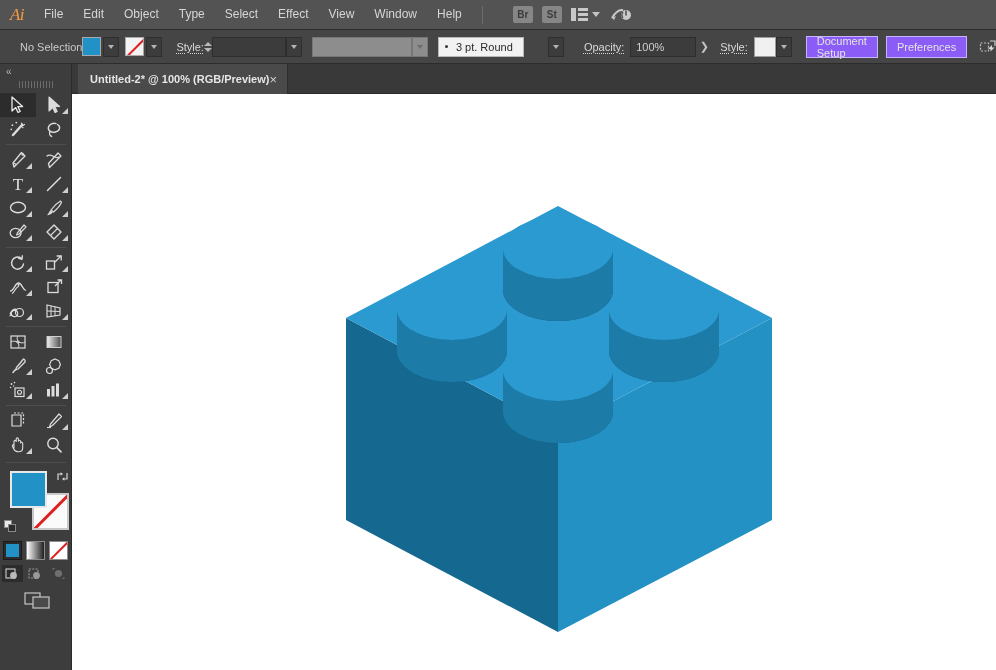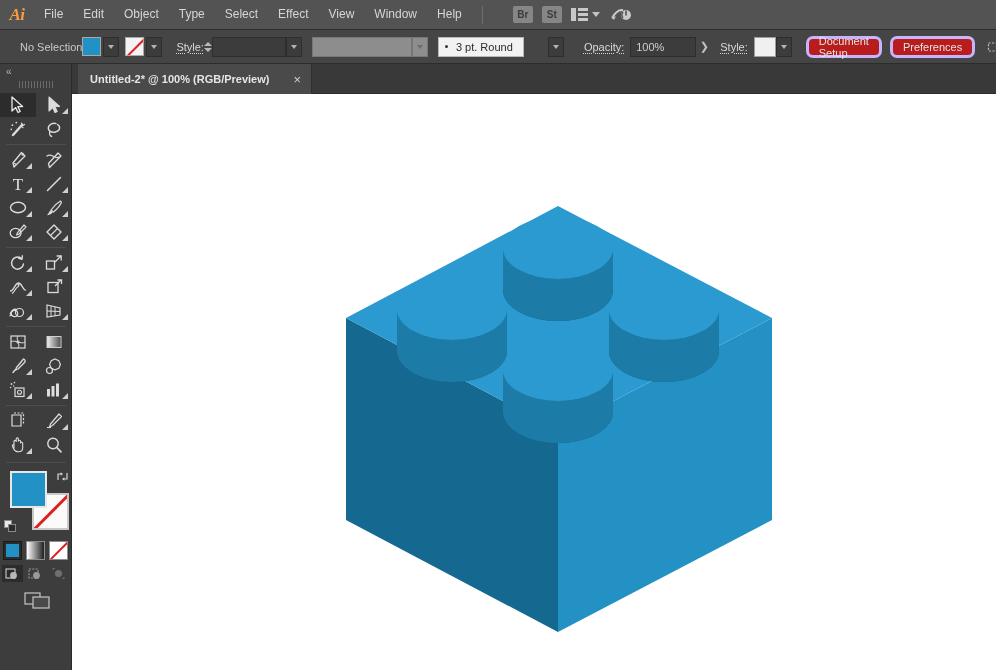--- a/index.html
+++ b/index.html
@@ -15,21 +15,21 @@
   
   .menubar {
     position: absolute; left: 0; top: 0; width: 996px; height: 30px;
     background: #535353;
     display: flex; align-items: center;
     border-bottom: 1px solid #2c2c2c;
   }
   .ai-logo {
     width: 34px; height: 30px;
     display: flex; align-items: center; justify-content: center;
-    color: #f79d43; font-weight: bold; font-size: 17px;
+    color: #f79d43; font-weight: normal; font-size: 17px;
     font-family: "Liberation Serif", serif;
     font-style: italic;
     letter-spacing: -0.5px;
   }
   .menu-item {
     padding: 0 10px; height: 32px; line-height: 30px;
     color: #d6d6d6; font-size: 12px; white-space: nowrap;
     cursor: default;
   }
   .menu-sep {
@@ -128,36 +128,36 @@
   }
   .dot { width: 3px; height: 3px; border-radius: 50%; background: #333; }
   .arrow-r {
     width: 16px; height: 20px; display:flex;align-items:center;justify-content:center;
     color:#c3c3c3; font-size:11px; cursor: default;
   }
   .style-swatch {
     width: 22px; height: 20px; background: #f0f0f0; border: 1px solid #9d9d9d;
   }
   .btn {
-    height: 22px; padding: 0 10px; background: #b91c1c;
-    border: 3px solid #c4b5fd; border-radius: 7px;
+    height: 22px; padding: 0 10px; background: #8b5cf6;
+    border: 1px solid #c4b5fd; border-radius: 0;
     color: #e4e4e4; font-size: 11px;
     display: flex; align-items: center; cursor: default;
   }
   .align-icon { width: 18px; height: 18px; position: relative; }
 
   
   .tabbar {
     position: absolute; left: 0; top: 64px; width: 996px; height: 30px;
     background: #393939; border-bottom: 1px solid #2a2a2a;
   }
   .doctab {
     position: absolute; left: 78px; top: 0; height: 30px;
     background: #4a4a4a;
-    display: flex; align-items: center; gap: 24px;
+    display: flex; align-items: center; gap: 0;
     padding: 0 10px 0 12px;
     border-right: 1px solid #2e2e2e;
     cursor: default;
   }
   .doctab .t-title { color: #e6e6e6; font-size: 11px; font-weight: bold; white-space: nowrap; }
   .t-close { color: #cfcfcf; font-size: 13px; line-height: 1; cursor: default; }
 
   
   .toolpanel {
     position: absolute; left: 0; top: 64px; width: 72px; height: 606px;

